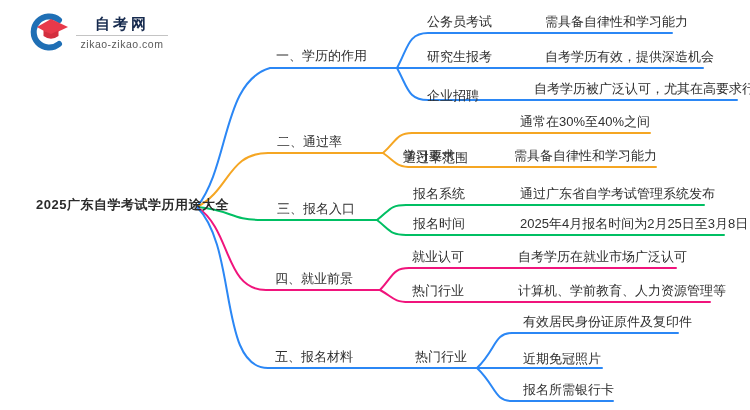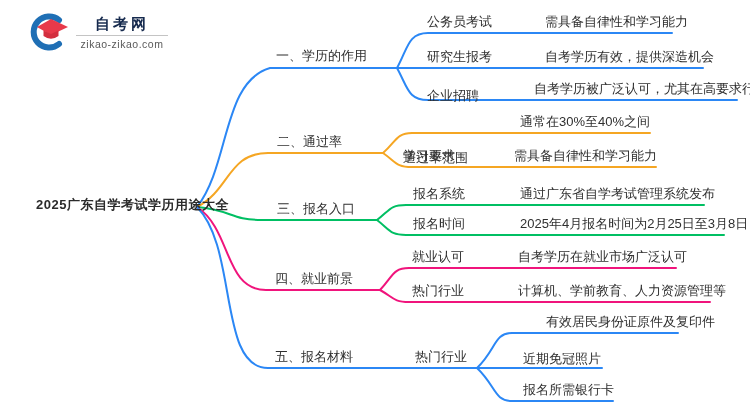--- a/index.html
+++ b/index.html
@@ -89,17 +89,17 @@
   <div class="node" style="left:520px;top:216px;">2025年4月报名时间为2月25日至3月8日</div>
 
   <div class="node" style="left:275px;top:271px;">四、就业前景</div>
   <div class="node" style="left:412px;top:249px;">就业认可</div>
   <div class="node" style="left:518px;top:249px;">自考学历在就业市场广泛认可</div>
   <div class="node" style="left:412px;top:283px;">热门行业</div>
   <div class="node" style="left:518px;top:283px;">计算机、学前教育、人力资源管理等</div>
 
   <div class="node" style="left:275px;top:349px;">五、报名材料</div>
   <div class="node" style="left:415px;top:349px;">热门行业</div>
-  <div class="node" style="left:523px;top:314px;margin-left:23px;">有效居民身份证原件及复印件</div>
+  <div class="node" style="left:523px;top:314px;">有效居民身份证原件及复印件</div>
   <div class="node" style="left:523px;top:351px;">近期免冠照片</div>
   <div class="node" style="left:523px;top:382px;">报名所需银行卡</div>
 
 </div>
 
 </body></html>

